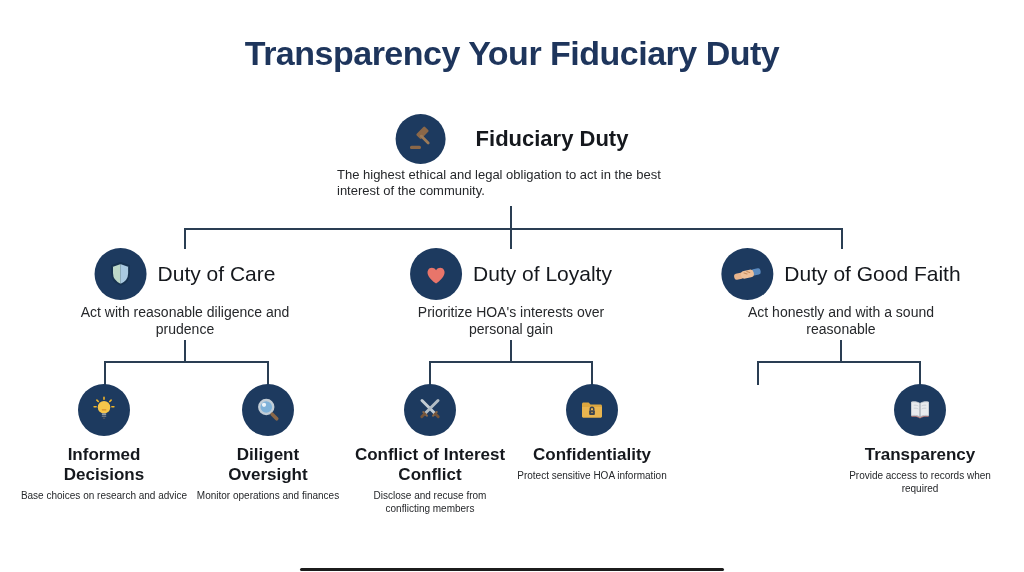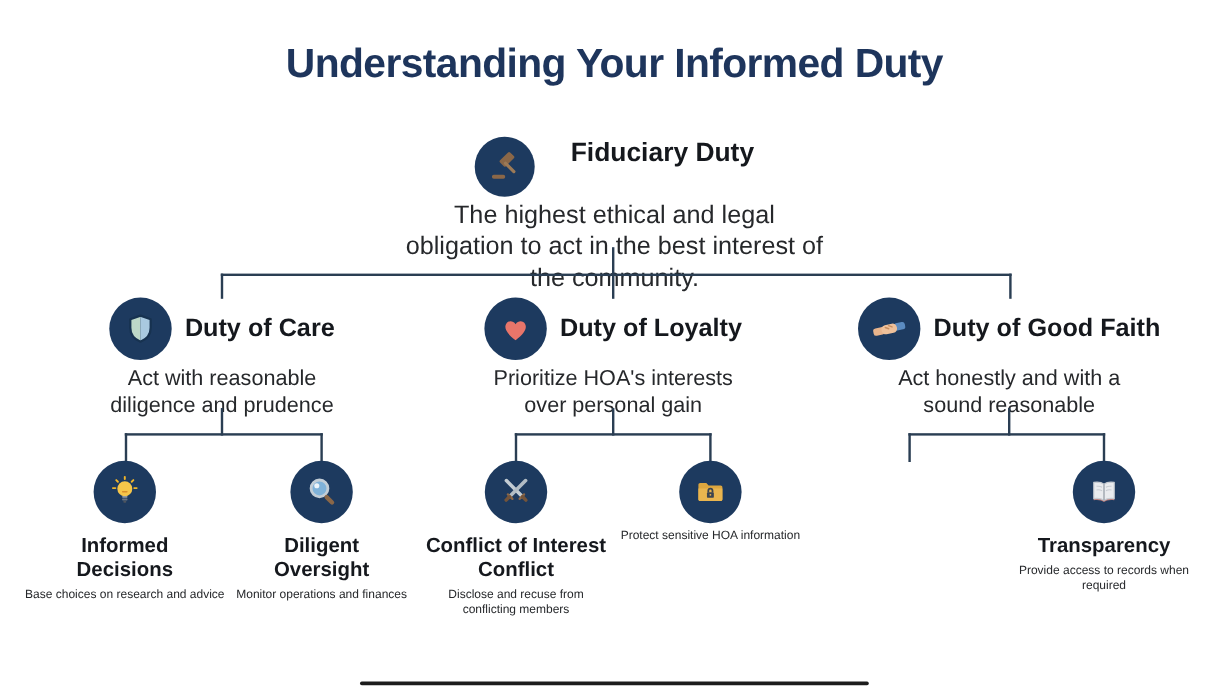--- a/index.html
+++ b/index.html
@@ -13,45 +13,45 @@
     font-size:34px;font-weight:800;letter-spacing:-0.5px;color:var(--c-title,#1e355c);
   }
   .icn{
     border-radius:50%;background:var(--c-navy,#1d3a5f);
     display:flex;align-items:center;justify-content:center;flex:0 0 auto;
   }
   .icn-52{width:52px;height:52px;}
   .icn-50{width:50px;height:50px;}
   
   .root-head{position:absolute;top:114px;left:512px;transform:translateX(-50%);
-    display:flex;gap:30px;white-space:nowrap;}
+    display:flex;align-items:center;gap:30px;white-space:nowrap;}
   .root-title{font-size:22px;font-weight:800;color:var(--c-heading,#15181d);}
   .root-desc{position:absolute;top:167px;left:512px;transform:translateX(-50%);
-    width:350px;text-align:center;font-size:21px;line-height:1.24;color:var(--c-body,#26282b);}
+    width:350px;font-size:13px;line-height:1.24;color:var(--c-body,#26282b);}
   
   .branch-head{position:absolute;top:248px;transform:translateX(-50%);
     display:flex;align-items:center;gap:11px;white-space:nowrap;}
-  .branch-title{font-size:21px;font-weight:700;color:var(--c-heading,#15181d);}
+  .branch-title{font-size:21px;font-weight:400;color:var(--c-heading,#15181d);}
   .branch-desc{position:absolute;top:304px;transform:translateX(-50%);
-    text-align:center;font-size:18px;line-height:1.23;color:var(--c-body,#26282b);}
+    text-align:center;font-size:14px;line-height:1.23;color:var(--c-body,#26282b);}
   
   .leaf{position:absolute;top:384px;transform:translateX(-50%);
     display:flex;flex-direction:column;align-items:center;}
   .leaf-name{margin-top:9px;font-size:17px;font-weight:800;line-height:1.18;
     text-align:center;color:var(--c-heading,#15181d);}
   .leaf-desc{margin-top:5px;font-size:10px;line-height:1.26;text-align:center;color:var(--c-body,#26282b);}
   .bottom-bar{position:absolute;left:300px;top:568px;width:424px;height:3px;
     background:#1c1c1c;border-radius:2px;}
 </style>
 </head>
 <body>
 
 <div id="canvas">
 
-  <h1 class="page-title">Understanding Your Informed Duty</h1>
+  <h1 class="page-title">Transparency Your Fiduciary Duty</h1>
 
   <div class="root-head">
     <div class="icn icn-50">
       <svg width="30" height="30" viewBox="0 0 24 24">
         <rect x="8.75" y="4.25" width="9.5" height="5.5" rx="1" fill="#8a6748" transform="rotate(-45 13.5 7)"></rect>
         <rect x="11.4" y="8.6" width="2.2" height="10" rx="1.1" fill="#9c7a57" transform="rotate(-45 12.5 9.6)"></rect>
         <rect x="3.5" y="17.3" width="8.8" height="2.7" rx="1.2" fill="#8a6748"></rect>
       </svg>
     </div>
     <div class="root-title">Fiduciary Duty</div>
@@ -161,20 +161,21 @@
   <div class="leaf" style="left:592px">
     <div class="icn icn-52">
       <svg width="30" height="30" viewBox="0 0 24 24">
         <path d="M4 7.2 C4 6.5 4.5 6 5.2 6 H9.3 L10.8 7.6 H18.8 C19.5 7.6 20 8.1 20 8.8 V16.8 C20 17.5 19.5 18 18.8 18 H5.2 C4.5 18 4 17.5 4 16.8 Z" fill="#dca63f"></path>
         <path d="M4 9.6 H20 V16.8 C20 17.5 19.5 18 18.8 18 H5.2 C4.5 18 4 17.5 4 16.8 Z" fill="#e9b54f"></path>
         <path d="M10.6 12.3 v-1.2 a1.4 1.4 0 0 1 2.8 0 v1.2" stroke="#3c4450" stroke-width="1.2" fill="none"></path>
         <rect x="9.7" y="12.2" width="4.6" height="3.7" rx="0.8" fill="#3c4450"></rect>
         <circle cx="12" cy="13.9" r="0.6" fill="#e9b54f"></circle>
       </svg>
     </div>
+    <div class="leaf-name" style="width:176px">Confidentiality</div>
     <div class="leaf-desc" style="width:152px">Protect sensitive HOA information</div>
   </div>
 
 
   <div class="leaf" style="left:920px">
     <div class="icn icn-52">
       <svg width="30" height="30" viewBox="0 0 24 24">
         <path d="M5.2 16.4 C8 16 10.5 16.4 12 17.6 C13.5 16.4 16 16 18.8 16.4 V17.5 C16 17.1 13.5 17.5 12 18.7 C10.5 17.5 8 17.1 5.2 17.5 Z" fill="#b97a78"></path>
         <path d="M12 6.8 C10.5 5.6 8 5.2 5.2 5.6 V16.4 C8 16 10.5 16.4 12 17.6 C13.5 16.4 16 16 18.8 16.4 V5.6 C16 5.2 13.5 5.6 12 6.8 Z" fill="#e9ebee" stroke="#c7ccd2" stroke-width="0.8"></path>
         <path d="M12 6.8 V17.6" stroke="#9aa2ab" stroke-width="0.9"></path>

